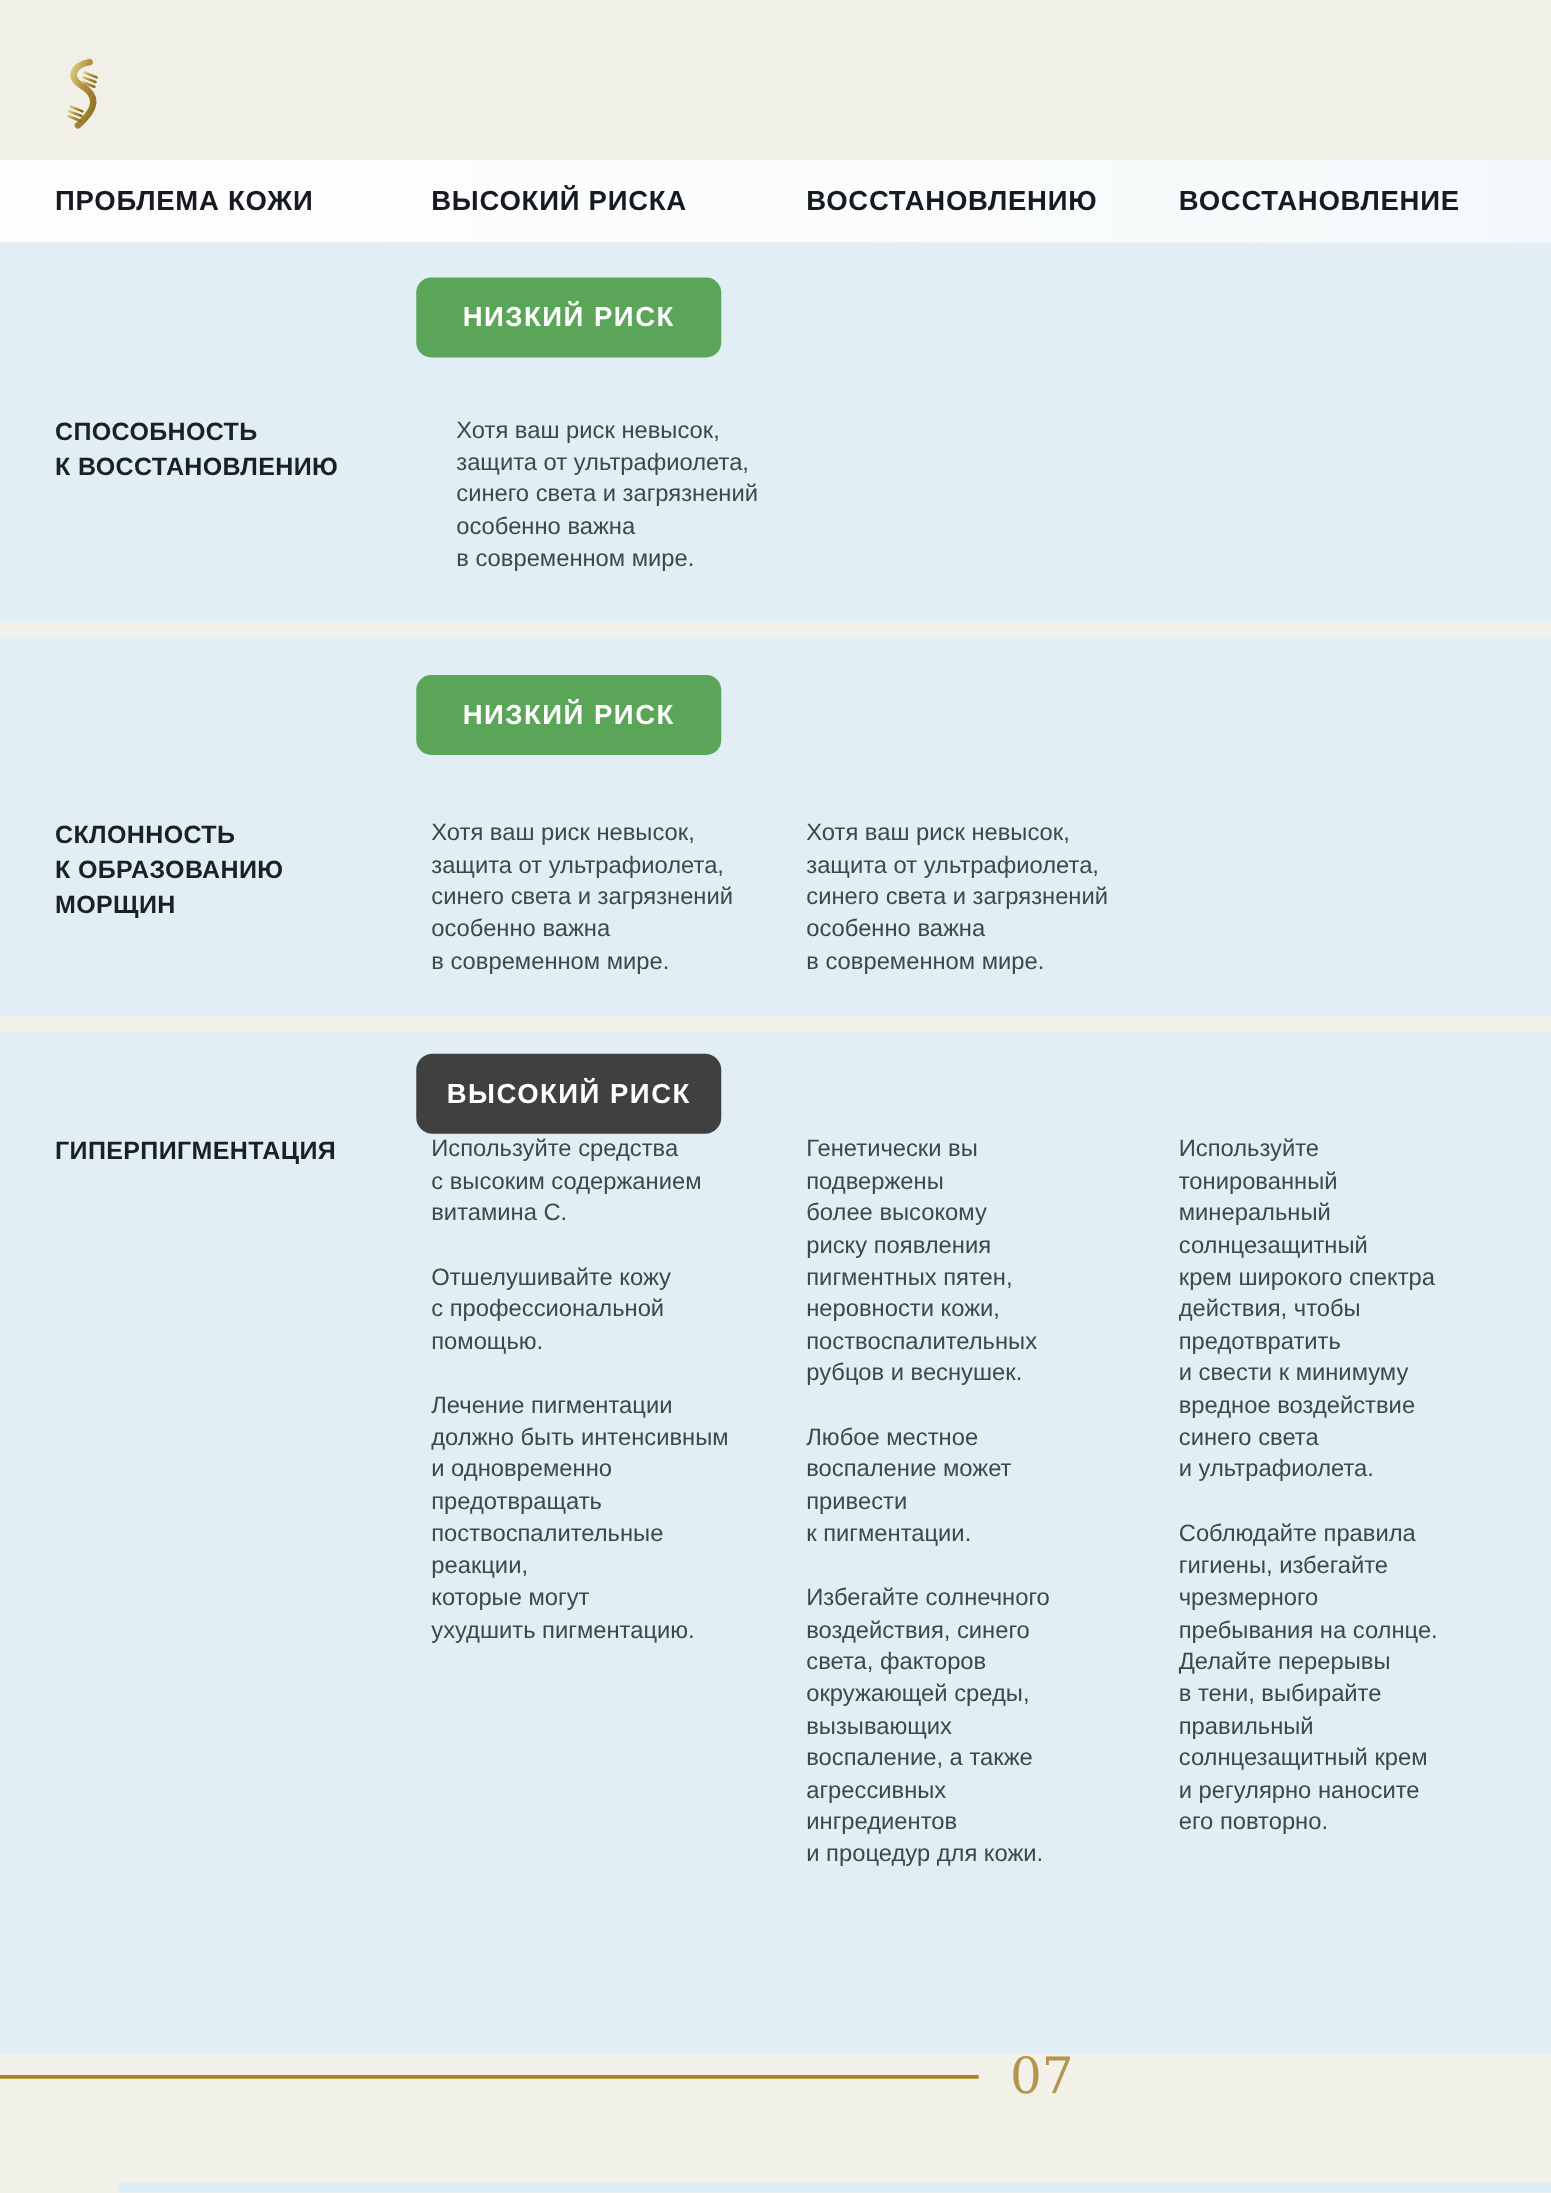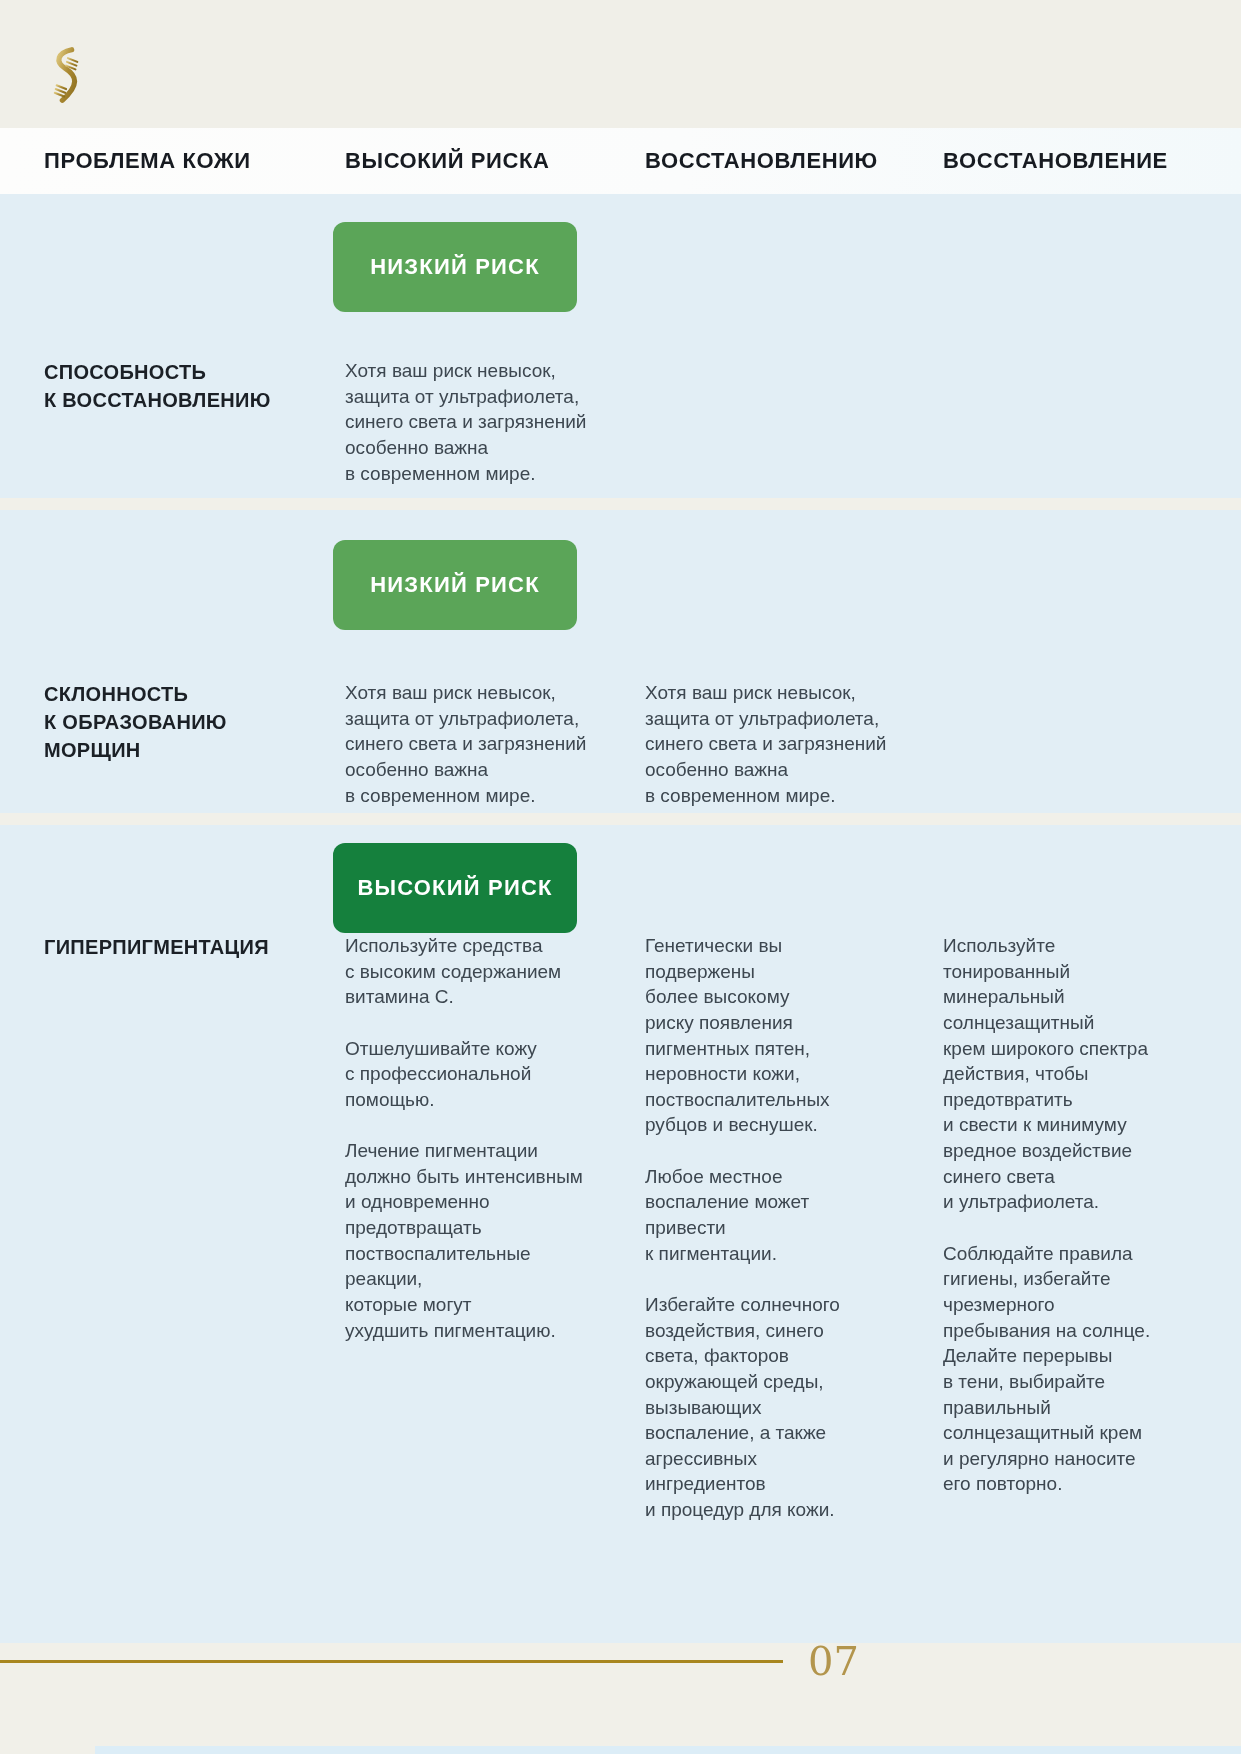--- a/index.html
+++ b/index.html
@@ -26,32 +26,32 @@
     font-size:22px;font-weight:bold;color:#171B21;
     letter-spacing:.6px;white-space:nowrap;
   }
   
   .card{background:#E2EEF5;box-sizing:border-box;}
   .card-1{height:304px;padding-top:28px;}
   .card-2{height:303px;padding-top:30px;margin-top:12px;}
   .card-3{height:818px;padding-top:18px;margin-top:12px;}
   .badge-row{padding-left:333px;}
   .badge{
-    width:244px;height:90px;border-radius:12px;
+    width:244px;height:64px;border-radius:12px;
     display:flex;align-items:center;justify-content:center;
     color:#FFFFFF;font-size:22px;font-weight:bold;letter-spacing:1.2px;
     white-space:nowrap;
   }
   .row-grid{
     display:grid;
     grid-template-columns:301px 300px 298px minmax(0,1fr);
     align-items:start;
     padding-left:44px;padding-right:28px;box-sizing:border-box;
   }
-  .card-1 .row-grid{margin-top:46px;}
+  .card-1 .row-grid{margin-top:46px;gap:20px;}
   .card-2 .row-grid{margin-top:50px;}
   .card-3 .row-grid{}
   .problem{
     font-size:20px;font-weight:bold;color:#1B2026;
     line-height:1.4;letter-spacing:.3px;white-space:pre-line;
     padding-right:30px;
   }
   .body-text{
     font-size:19px;color:#3D4750;line-height:1.35;
     white-space:pre-line;padding-right:24px;
@@ -130,21 +130,21 @@
 защита от ультрафиолета,
 синего света и загрязнений
 особенно важна
 в современном мире.</div>
     <div class="body-text"></div>
   </div>
 </section>
 
 <section class="card card-3">
   <div class="badge-row">
-    <span class="badge" style="background: #15803d;">ВЫСОКИЙ РИСК</span>
+    <span class="badge" style="background: #404040; border-radius: 13px;">ВЫСОКИЙ РИСК</span>
   </div>
   <div class="row-grid">
     <div class="problem">ГИПЕРПИГМЕНТАЦИЯ</div>
     <div class="body-text">Используйте средства
 с высоким содержанием
 витамина C.
 
 Отшелушивайте кожу
 с профессиональной
 помощью.

